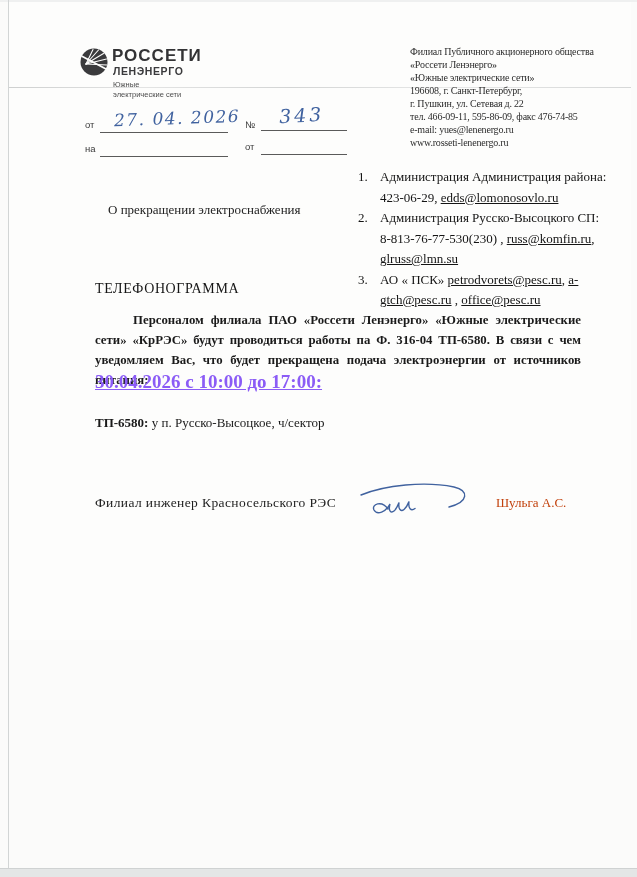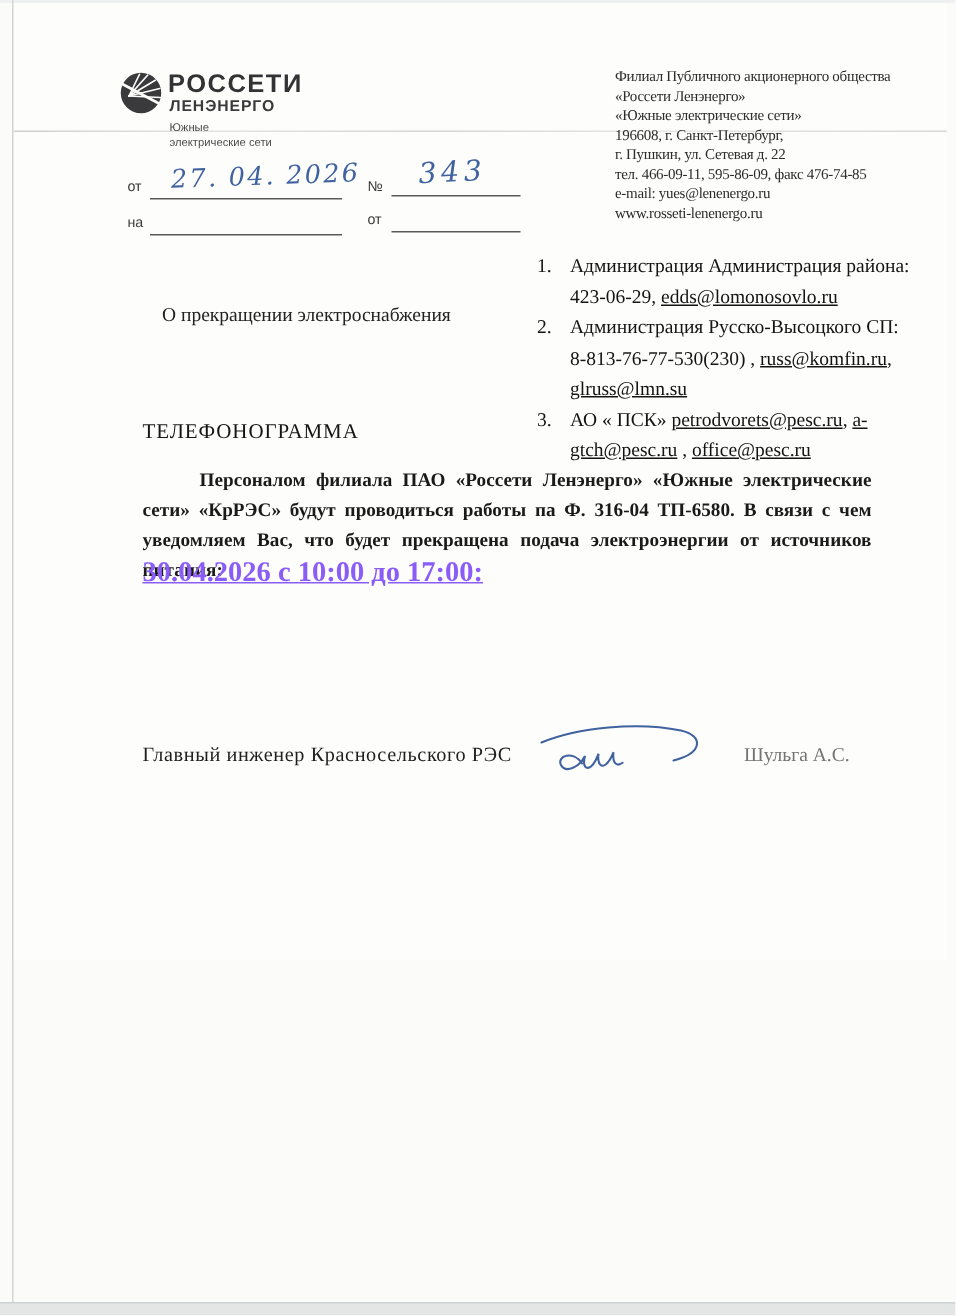--- a/index.html
+++ b/index.html
@@ -54,21 +54,21 @@
   .tg-body{position:absolute;left:86px;top:308px;width:486px;margin:0;
     font-weight:bold;font-size:12.8px;line-height:20px;text-align:justify;text-indent:38px;color:#1a1a1a;}
   .tg-period{position:absolute;left:86px;top:369px;font-weight:bold;font-size:19px;
     text-decoration:underline;color:#8b5cf6;}
   .tg-object{position:absolute;left:86px;top:413px;font-size:13px;color:#1a1a1a;}
   .tg-object b{font-weight:bold;}
 
   
   .sig-pos{position:absolute;left:86px;top:493px;font-size:13.5px;letter-spacing:.4px;color:#1e1e1e;}
   .sig-svg{position:absolute;left:348px;top:476px;}
-  .sig-name{position:absolute;left:487px;top:493px;font-size:13px;color:#737373;}
+  .sig-name{position:absolute;left:487px;top:493px;font-size:13px;color:#c2410c;}
 </style>
 </head>
 <body>
 
 <div class="page">
 
   <div class="fold-line"></div>
 
   <div class="logo-wrap">
     <svg class="logo-circle" width="30" height="30" viewBox="0 0 30 30">
@@ -133,22 +133,25 @@
       <span>АО « ПСК» </span><span class="email">petrodvorets@pesc.ru</span><span>,</span>
       <span class="email">a-gtch@pesc.ru</span><span> , </span><span class="email">office@pesc.ru</span>
     </div>
   </div>
 
   <div class="subject">О прекращении электроснабжения</div>
 
   <div class="tg-title">ТЕЛЕФОНОГРАММА</div>
   <p class="tg-body">Персоналом филиала ПАО «Россети Ленэнерго» «Южные электрические сети» «КрРЭС» будут проводиться работы па Ф. 316-04 ТП-6580. В связи с чем уведомляем Вас, что будет прекращена подача электроэнергии от источников питания:</p>
   <div class="tg-period">30.04.2026 с 10:00 до 17:00:</div>
+  <div class="tg-object">
+    <b>ТП-6580:</b><span> у п. Русско-Высоцкое, ч/сектор</span>
+  </div>
 
-  <div class="sig-pos">Главный инженер Красносельского РЭС</div>
+  <div class="sig-pos">Филиал инженер Красносельского РЭС</div>
   <svg class="sig-svg" width="126" height="46" viewBox="0 0 126 46">
     <g fill="none" stroke="#40629f" stroke-width="1.4" stroke-linecap="round">
       <path d="M 4 17 C 28 7 68 3 97 9 C 112 12.5 112 24 92 29"></path>
       <path d="M 31 31 C 25 22 14 26 17 32 C 20 37.5 29 34 33 26 C 31 33 34 35.5 37 33 C 40 30.5 41 27 42 24.5 C 41 31.5 44 34 47 31.5 C 50 29 51 26 52 23.5 C 51 30.5 54 33.5 58 30.5"></path>
     </g>
   </svg>
   <div class="sig-name">Шульга А.С.</div>
 
 </div>
 

